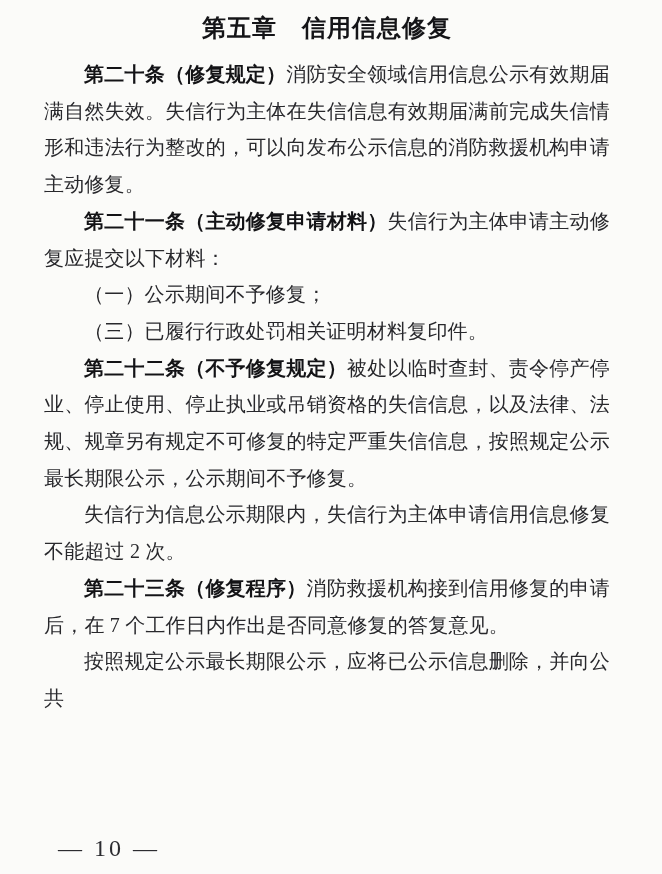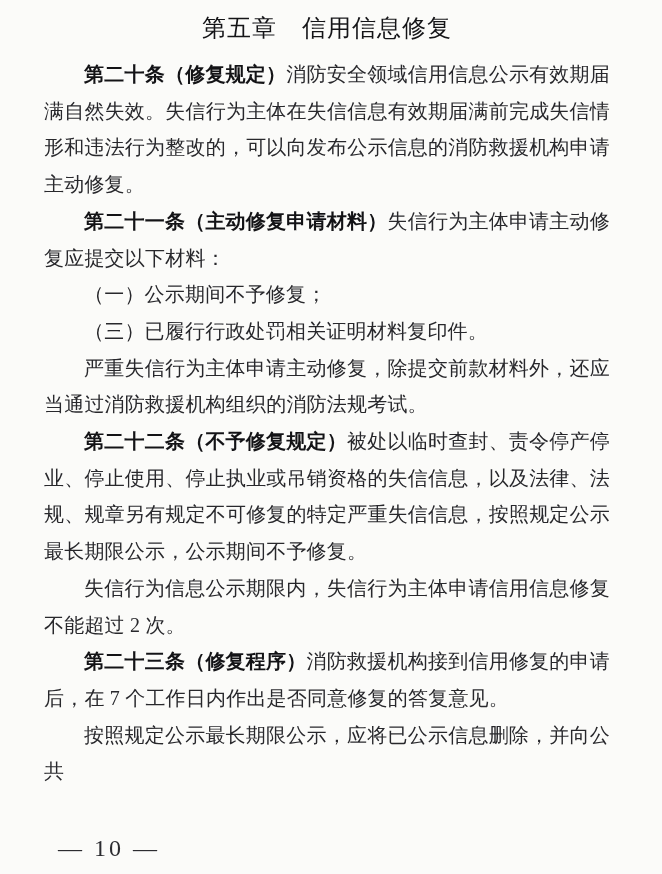--- a/index.html
+++ b/index.html
@@ -19,21 +19,21 @@
   .content {
     position: absolute;
     left: 44px;
     top: 12px;
     width: 566px;
   }
   .chapter-title {
     margin: 0 0 12px 0;
     text-align: center;
     font-family: "Liberation Sans", "DejaVu Sans", sans-serif;
-    font-weight: 400;
+    font-weight: 700;
     font-size: 24px;
     line-height: 32px;
     color: #141417;
     letter-spacing: 1px;
   }
   .body-text p {
     margin: 0;
     text-indent: 40px;
     text-align: justify;
     font-size: 20px;
@@ -69,21 +69,20 @@
 
       <p><span class="lead">第二十条（修复规定）</span><span>消防安全领域信用信息公示有效期届满自然失效。失信行为主体在失信信息有效期届满前完成失信情形和违法行为整改的，可以向发布公示信息的消防救援机构申请主动修复。</span></p>
 
       <p><span class="lead">第二十一条（主动修复申请材料）</span><span>失信行为主体申请主动修复应提交以下材料：</span></p>
 
       <p><span>（一）公示期间不予修复；</span></p>
 
 
       <p><span>（三）已履行行政处罚相关证明材料复印件。</span></p>
 
-      <p><span>严重失信行为主体申请主动修复，除提交前款材料外，还应当通过消防救援机构组织的消防法规考试。</span></p>
 
       <p><span class="lead">第二十二条（不予修复规定）</span><span>被处以临时查封、责令停产停业、停止使用、停止执业或吊销资格的失信信息，以及法律、法规、规章另有规定不可修复的特定严重失信信息，按照规定公示最长期限公示，公示期间不予修复。</span></p>
 
       <p><span>失信行为信息公示期限内，失信行为主体申请信用信息修复不能超过 2 次。</span></p>
 
       <p><span class="lead">第二十三条（修复程序）</span><span>消防救援机构接到信用修复的申请后，在 7 个工作日内作出是否同意修复的答复意见。</span></p>
 
       <p><span>按照规定公示最长期限公示，应将已公示信息删除，并向公共</span></p>
 
     </div>

